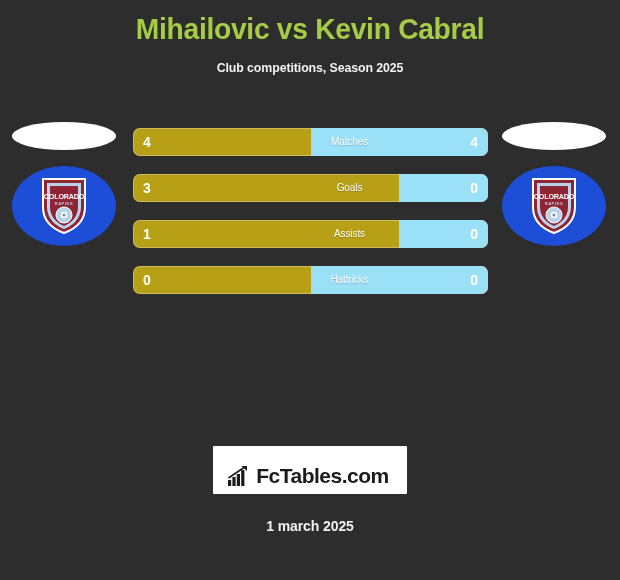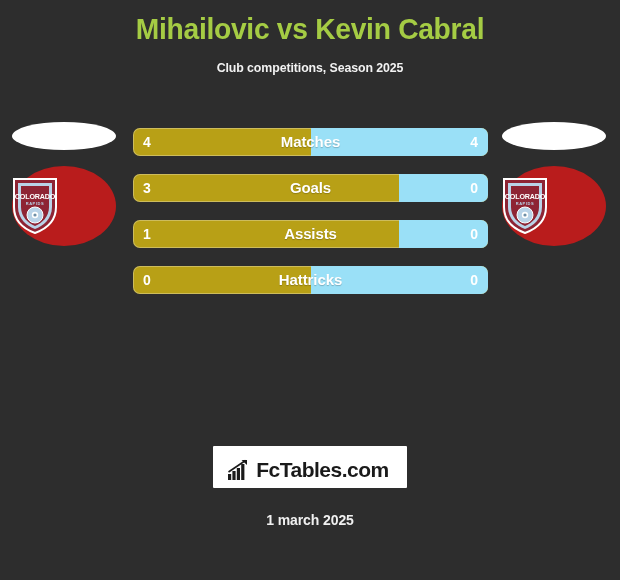--- a/index.html
+++ b/index.html
@@ -70,25 +70,25 @@
     height: 28px;
     background: #ffffff;
     border-radius: 50% / 50%;
   }
   .crest-ellipse {
     position: absolute;
     top: 48px;
     left: 12px;
     width: 104px;
     height: 80px;
-    background: #b91c1c;
+    background: #1d4ed8;
     border-radius: 50% / 50%;
     display: flex;
     align-items: center;
-    justify-content: flex-start;
+    justify-content: center;
   }
   .crest-svg {
     display: block;
     width: 46px;
     height: 58px;
   }
 
   
   .stats {
     position: absolute;
@@ -113,27 +113,28 @@
     background: #9ae0f7;
   }
   .stat-label {
     position: absolute;
     top: 0;
     left: 0;
     width: 100%;
     height: 28px;
     line-height: 28px;
     text-align: center;
-    font-size: 15px;
-    font-weight: bold;
+    font-size: 10px;
+    font-weight: normal;
     color: #ffffff;
     letter-spacing: -0.1px;
     text-shadow: 0 1px 1px rgba(0,0,0,0.22);
     z-index: 3;
     white-space: nowrap;
+    padding-left: 39px;
   }
   .stat-value {
     position: absolute;
     top: 0;
     height: 28px;
     line-height: 28px;
     font-size: 14px;
     font-weight: bold;
     color: #ffffff;
     z-index: 3;
@@ -146,21 +147,21 @@
   .footer {
     position: absolute;
     top: 446px;
     left: 0;
     width: 620px;
     text-align: center;
   }
   .brand-box {
     display: inline-block;
     background: #ffffff;
-    padding: 13px 18px 7px 14px;
+    padding: 19px 18px 7px 14px;
     border-radius: 1px;
   }
   .brand-inner {
     display: flex;
     align-items: center;
     gap: 7px;
   }
   .brand-icon { display: block; width: 22px; height: 22px; }
   .brand-text {
     font-size: 21px;

